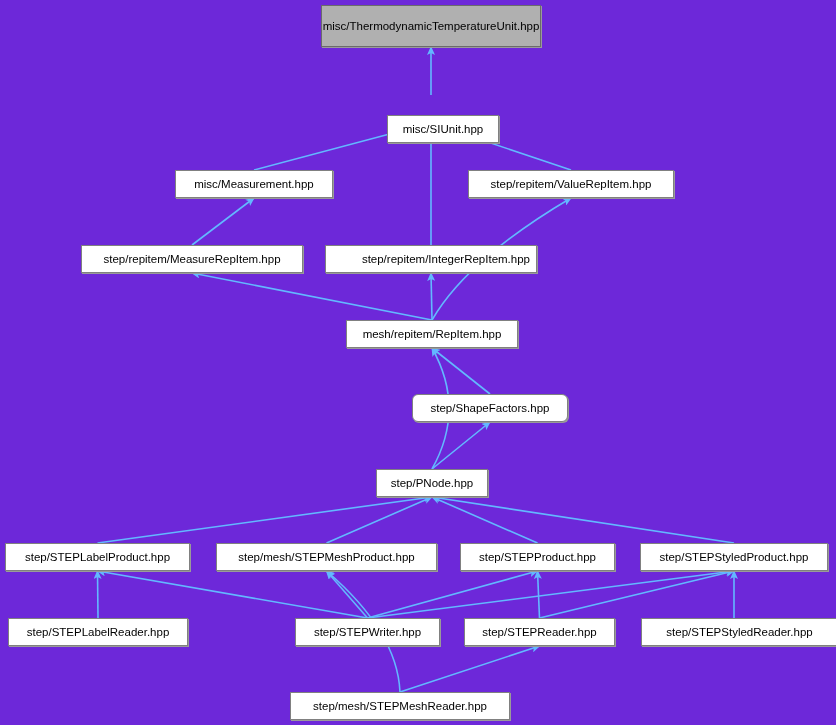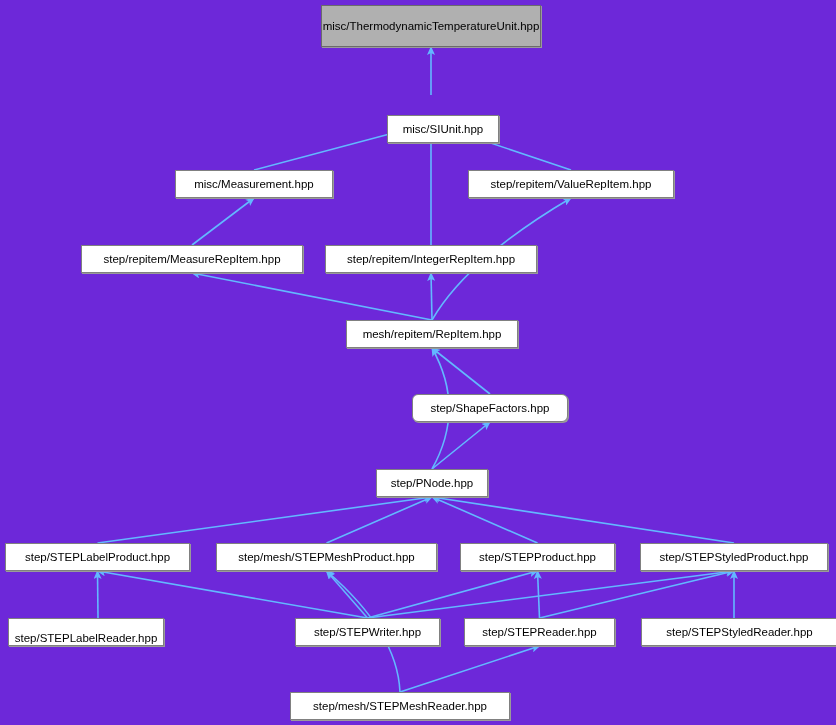--- a/index.html
+++ b/index.html
@@ -92,21 +92,21 @@
       </div>
       <div class="node" style="left: 175px; top: 170px; width: 158px; height: 28px;">
         <span class="node-label">misc/Measurement.hpp</span>
       </div>
       <div class="node" style="left: 468px; top: 170px; width: 206px; height: 28px; align-items: center;">
         <span class="node-label">step/repitem/ValueRepItem.hpp</span>
       </div>
       <div class="node" style="left: 81px; top: 245px; width: 222px; height: 28px;">
         <span class="node-label">step/repitem/MeasureRepItem.hpp</span>
       </div>
-      <div class="node" style="left: 325px; top: 245px; width: 212px; height: 28px;">
+      <div class="node" style="left: 325px; top: 245px; width: 212px; height: 28px; justify-content: flex-end;">
         <span class="node-label">step/repitem/IntegerRepItem.hpp</span>
       </div>
       <div class="node" style="left: 346px; top: 320px; width: 172px; height: 28px;">
         <span class="node-label">mesh/repitem/RepItem.hpp</span>
       </div>
       <div class="node" style="left: 412px; top: 394px; width: 156px; height: 28px; border-radius: 6px;">
         <span class="node-label">step/ShapeFactors.hpp</span>
       </div>
       <div class="node" style="left: 376px; top: 469px; width: 112px; height: 28px; justify-content: center;">
         <span class="node-label">step/PNode.hpp</span>
@@ -116,21 +116,21 @@
       </div>
       <div class="node" style="left: 216px; top: 543px; width: 221px; height: 28px;">
         <span class="node-label">step/mesh/STEPMeshProduct.hpp</span>
       </div>
       <div class="node" style="left: 460px; top: 543px; width: 155px; height: 28px;">
         <span class="node-label">step/STEPProduct.hpp</span>
       </div>
       <div class="node" style="left: 640px; top: 543px; width: 188px; height: 28px;">
         <span class="node-label">step/STEPStyledProduct.hpp</span>
       </div>
-      <div class="node" style="left: 8px; top: 618px; width: 156px; height: 28px; align-items: flex-end;">
+      <div class="node" style="left: 8px; top: 618px; width: 180px; height: 28px;">
         <span class="node-label">step/STEPLabelReader.hpp</span>
       </div>
       <div class="node" style="left: 295px; top: 618px; width: 145px; height: 28px;">
         <span class="node-label">step/STEPWriter.hpp</span>
       </div>
       <div class="node" style="left: 464px; top: 618px; width: 151px; height: 28px;">
         <span class="node-label">step/STEPReader.hpp</span>
       </div>
       <div class="node" style="left: 641px; top: 618px; width: 197px; height: 28px;">
         <span class="node-label">step/STEPStyledReader.hpp</span>

